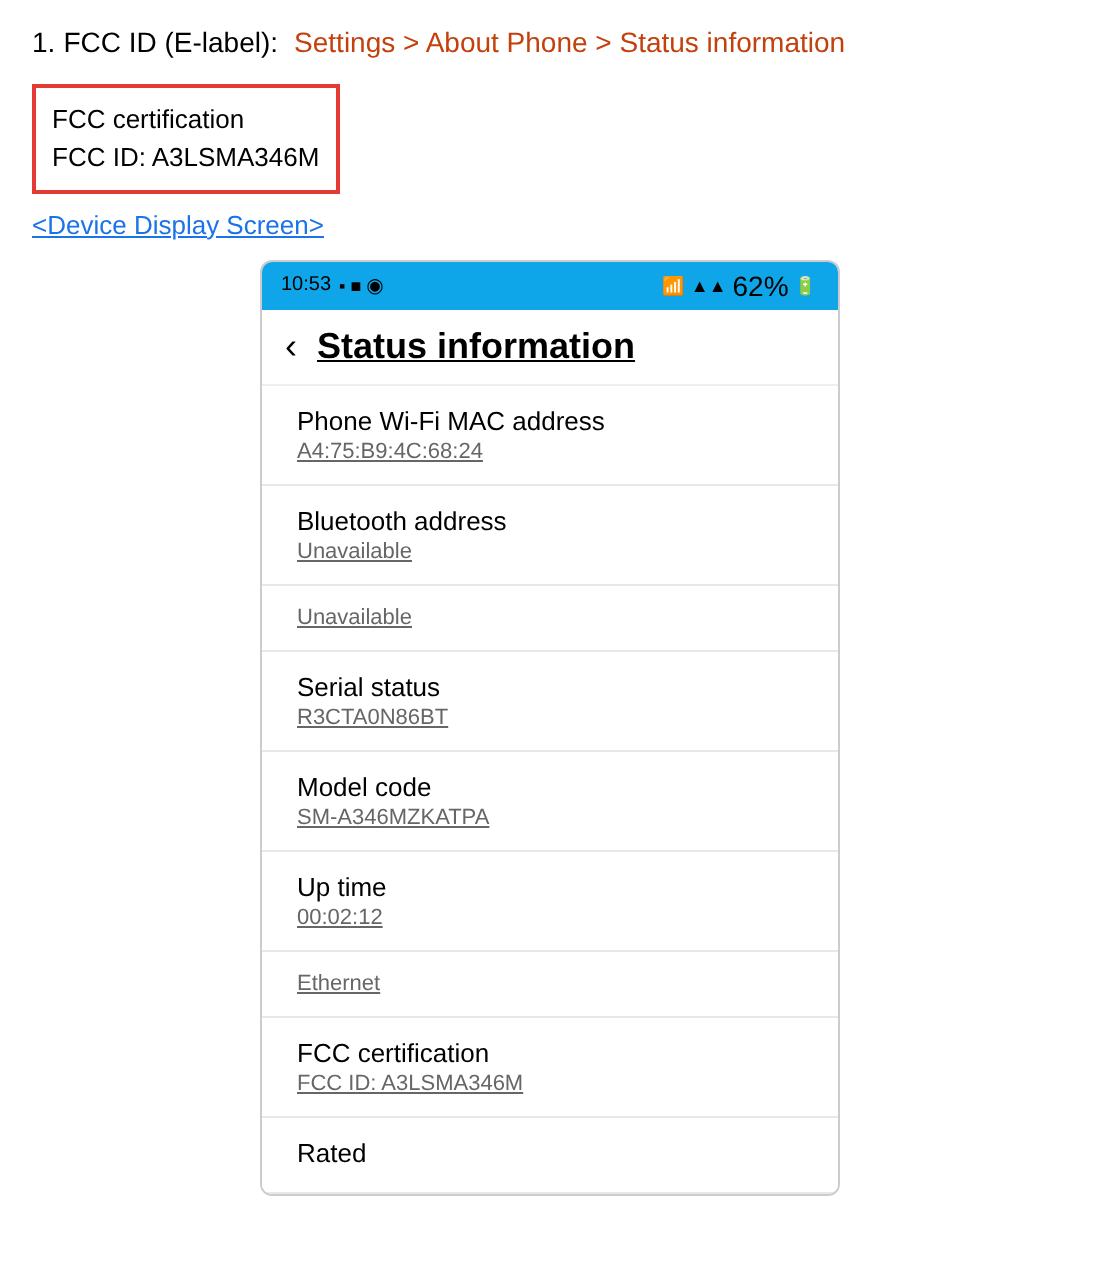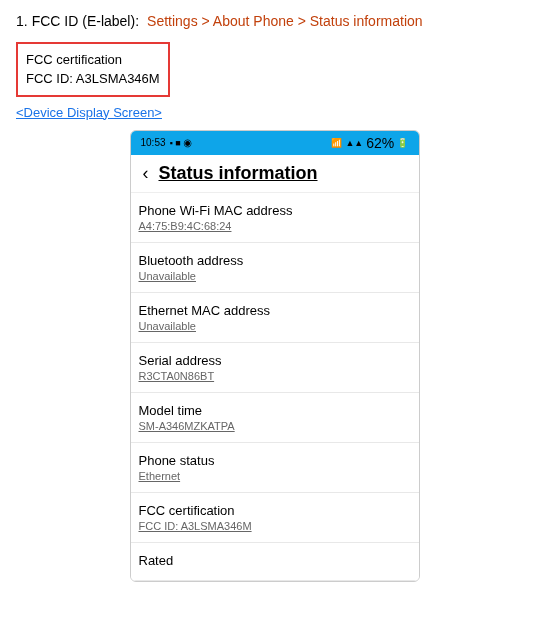--- a/index.html
+++ b/index.html
@@ -88,21 +88,21 @@
       font-weight: bold;
       color: #000;
       text-decoration: underline;
     }
 
     .phone-content {
       background: #fff;
     }
 
     .info-row {
-      padding: 10px 8px;
+      padding: 10px 18px;
       border-bottom: 1px solid #e8e8e8;
     }
     .info-row .label {
       font-size: 13px;
       color: #000;
       font-weight: normal;
       margin-bottom: 2px;
     }
     .info-row .value {
       font-size: 11px;
@@ -161,37 +161,39 @@
       <div class="label">Phone Wi-Fi MAC address</div>
       <div class="value">A4:75:B9:4C:68:24</div>
     </div>
 
     <div class="info-row">
       <div class="label">Bluetooth address</div>
       <div class="value">Unavailable</div>
     </div>
 
     <div class="info-row">
-      <div class="label">Ethernet MAC address</div>
       <div class="value">Unavailable</div>
     </div>
 
     <div class="info-row">
-      <div class="label">Serial address</div>
+      <div class="label">Serial status</div>
       <div class="value">R3CTA0N86BT</div>
     </div>
 
     <div class="info-row">
-      <div class="label">Model time</div>
+      <div class="label">Model code</div>
       <div class="value">SM-A346MZKATPA</div>
     </div>
 
-
-    <div class="info-row">
-      <div class="label">Phone status</div>
+    <div class="info-row">
+      <div class="label">Up time</div>
+      <div class="value">00:02:12</div>
+    </div>
+
+    <div class="info-row">
       <div class="value">Ethernet</div>
     </div>
 
     <div class="info-row">
       <div class="label">FCC certification</div>
       <div class="value">FCC ID: A3LSMA346M</div>
     </div>
 
     <div class="info-row">
       <div class="label">Rated</div>

